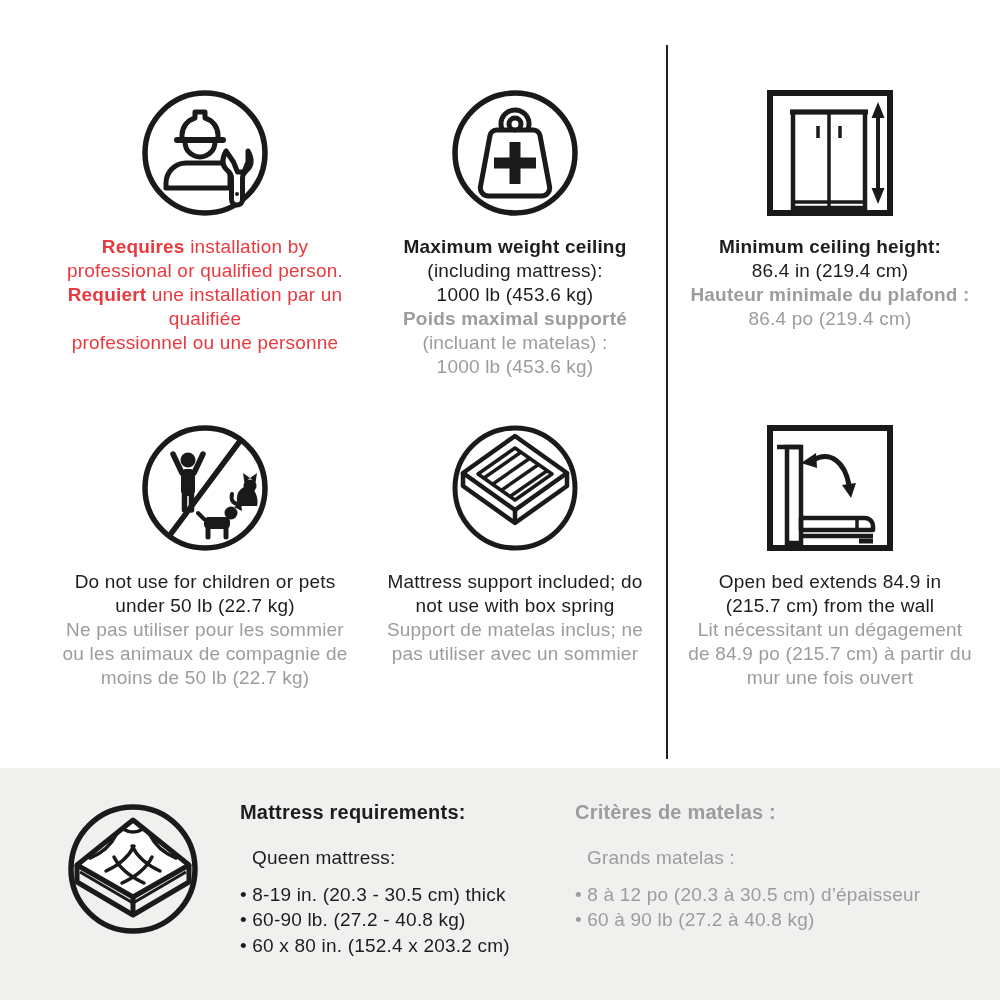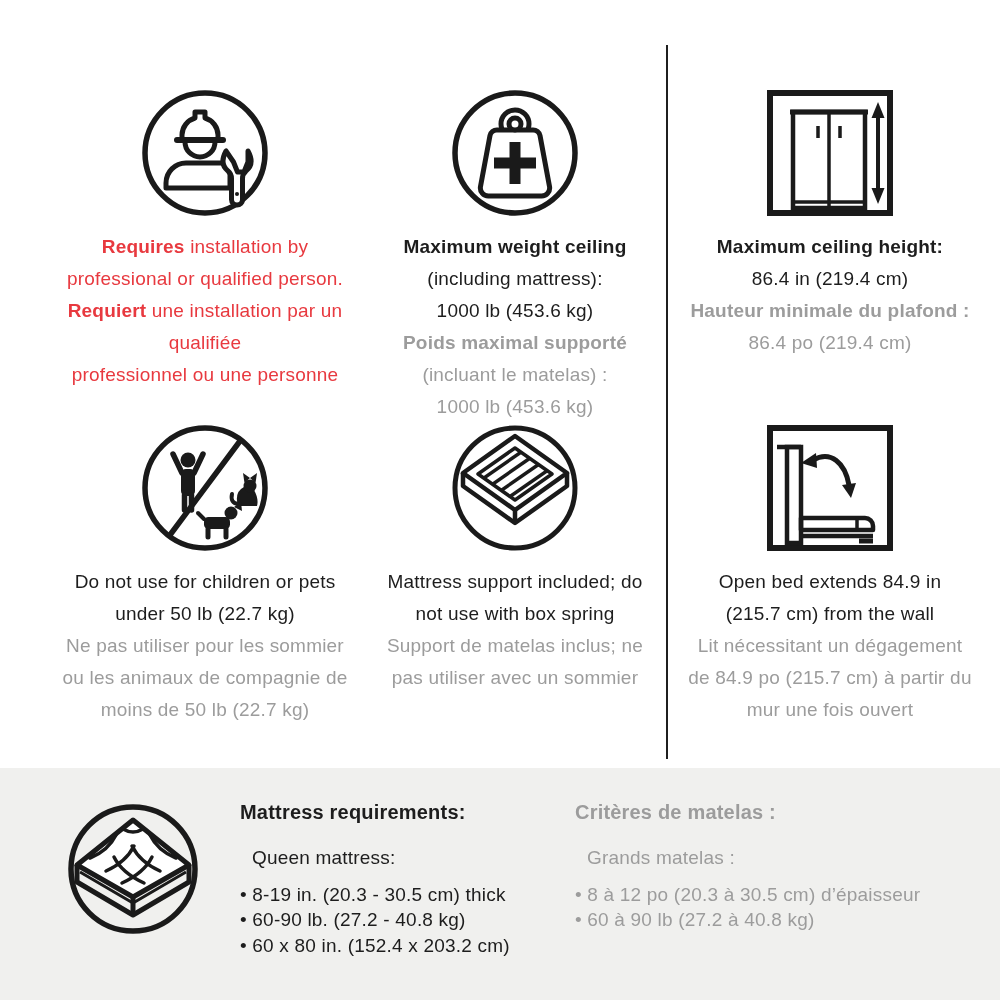--- a/index.html
+++ b/index.html
@@ -14,21 +14,21 @@
   html,body{margin:0;padding:0;}
   body{
     width:1000px;height:1000px;background:#ffffff;
     font-family:"Liberation Sans","DejaVu Sans",sans-serif;
     color:var(--black);
   }
   .canvas{position:relative;width:1000px;height:1000px;overflow:hidden;background:#fff;}
   .divider-v{position:absolute;left:666px;top:45px;width:2px;height:714px;background:#1f1f1f;}
   .cell{position:absolute;text-align:center;}
   .icon-wrap{height:130px;display:flex;align-items:center;justify-content:center;margin-bottom:17px;}
-  .cell p{margin:8px;font-size:19px;line-height:24px;letter-spacing:.2px;color:var(--black);}
+  .cell p{margin:0;font-size:19px;line-height:24px;letter-spacing:.2px;color:var(--black);}
   .cell p.fr{color:var(--gray);}
   .cell.red-cell p{color:var(--red);}
   .bold{font-weight:700;}
   svg{display:block;}
 
   .footer{position:absolute;left:0;top:768px;width:1000px;height:232px;background:var(--footer-bg);}
   .f-icon{position:absolute;left:66px;top:34px;}
   .f-col{position:absolute;top:32px;text-align:left;}
   .f-en{left:240px;width:330px;}
   .f-fr{left:575px;width:400px;}
@@ -91,21 +91,21 @@
         <rect x="26" y="22" width="72" height="96" fill="none" stroke="#1a1a1a" stroke-width="4.5"></rect>
         <path d="M23,22 H101" stroke="#1a1a1a" stroke-width="5"></path>
         <path d="M62,22 V118" stroke="#1a1a1a" stroke-width="3.5"></path>
         <path d="M51,36 V48 M73,36 V48" stroke="#1a1a1a" stroke-width="3.5"></path>
         <path d="M26,112 H98" stroke="#1a1a1a" stroke-width="3.5"></path>
         <path d="M111,24 V102" stroke="#1a1a1a" stroke-width="4"></path>
         <polygon points="111,12 104.5,28 117.5,28" fill="#1a1a1a"></polygon>
         <polygon points="111,114 104.5,98 117.5,98" fill="#1a1a1a"></polygon>
       </svg>
     </div>
-    <p class="bold">Maximum ceiling height:</p>
+    <p class="bold">Minimum ceiling height:</p>
     <p>86.4 in (219.4 cm)</p>
     <p class="fr bold">Hauteur minimale du plafond :</p>
     <p class="fr">86.4 po (219.4 cm)</p>
   </section>
 
   <section class="cell" style="left:40px;top:423px;width:330px;">
     <div class="icon-wrap">
       <svg width="130" height="130" viewBox="0 0 130 130">
         <circle cx="65" cy="65" r="60" fill="none" stroke="#1a1a1a" stroke-width="5.5"></circle>
 

